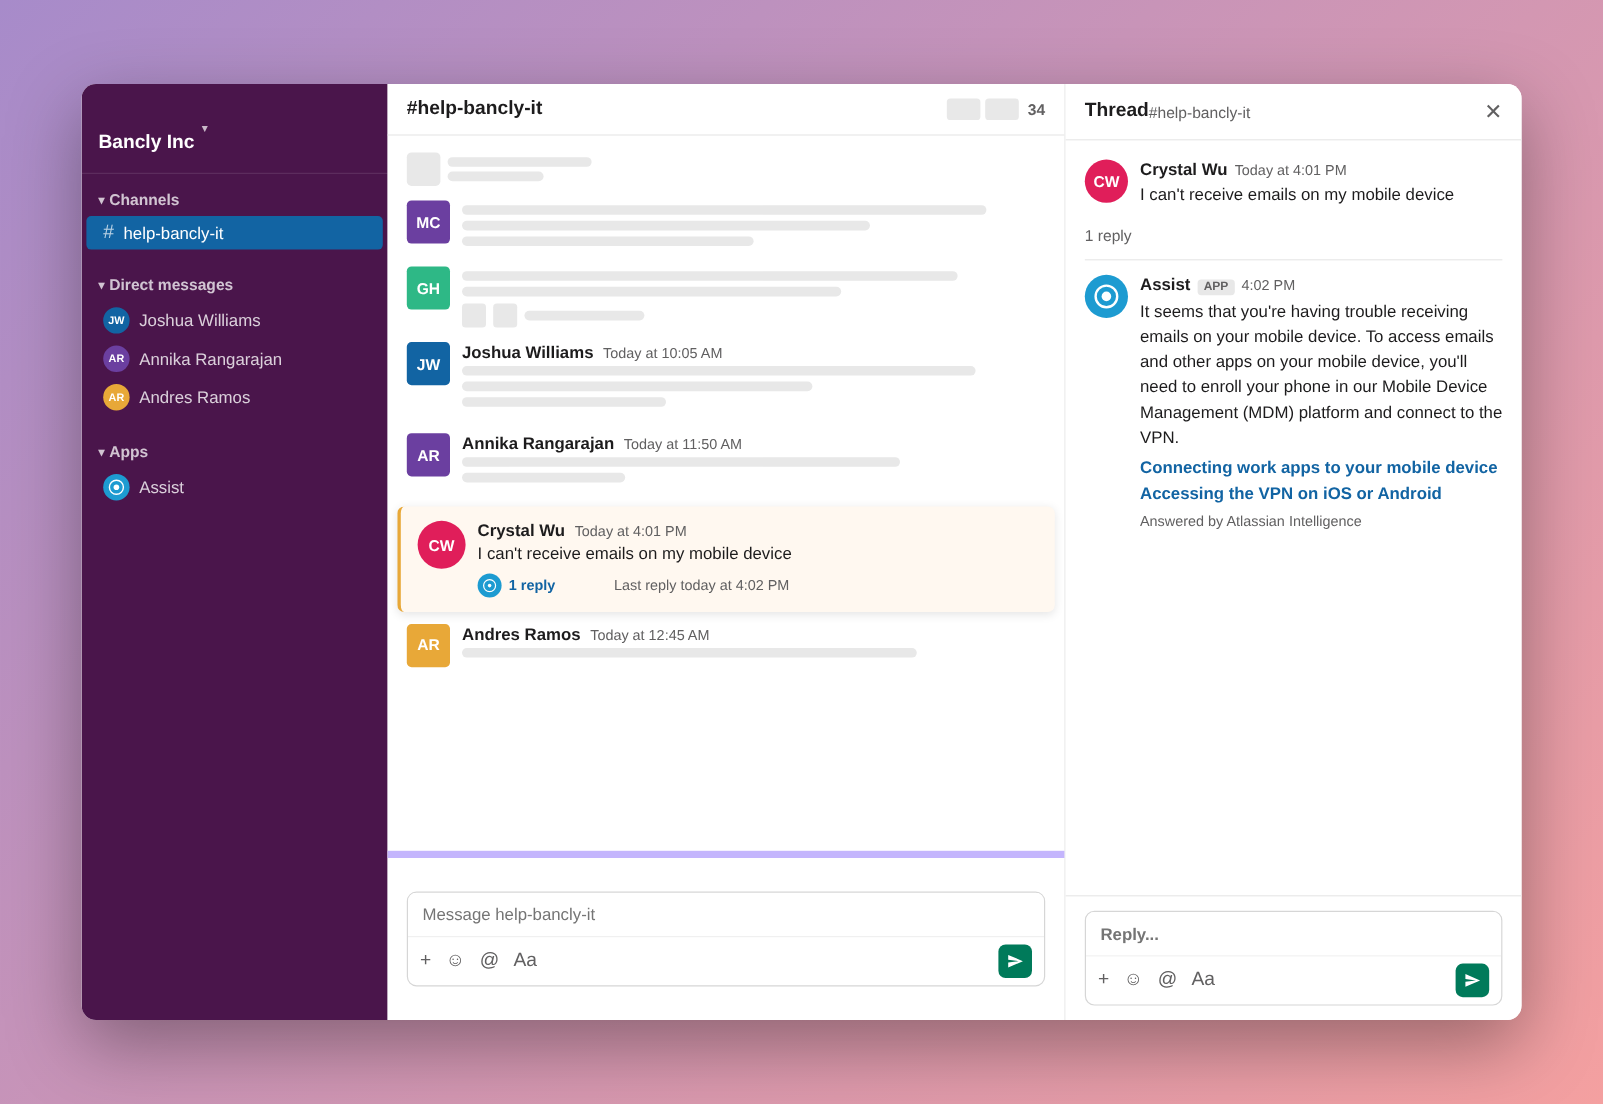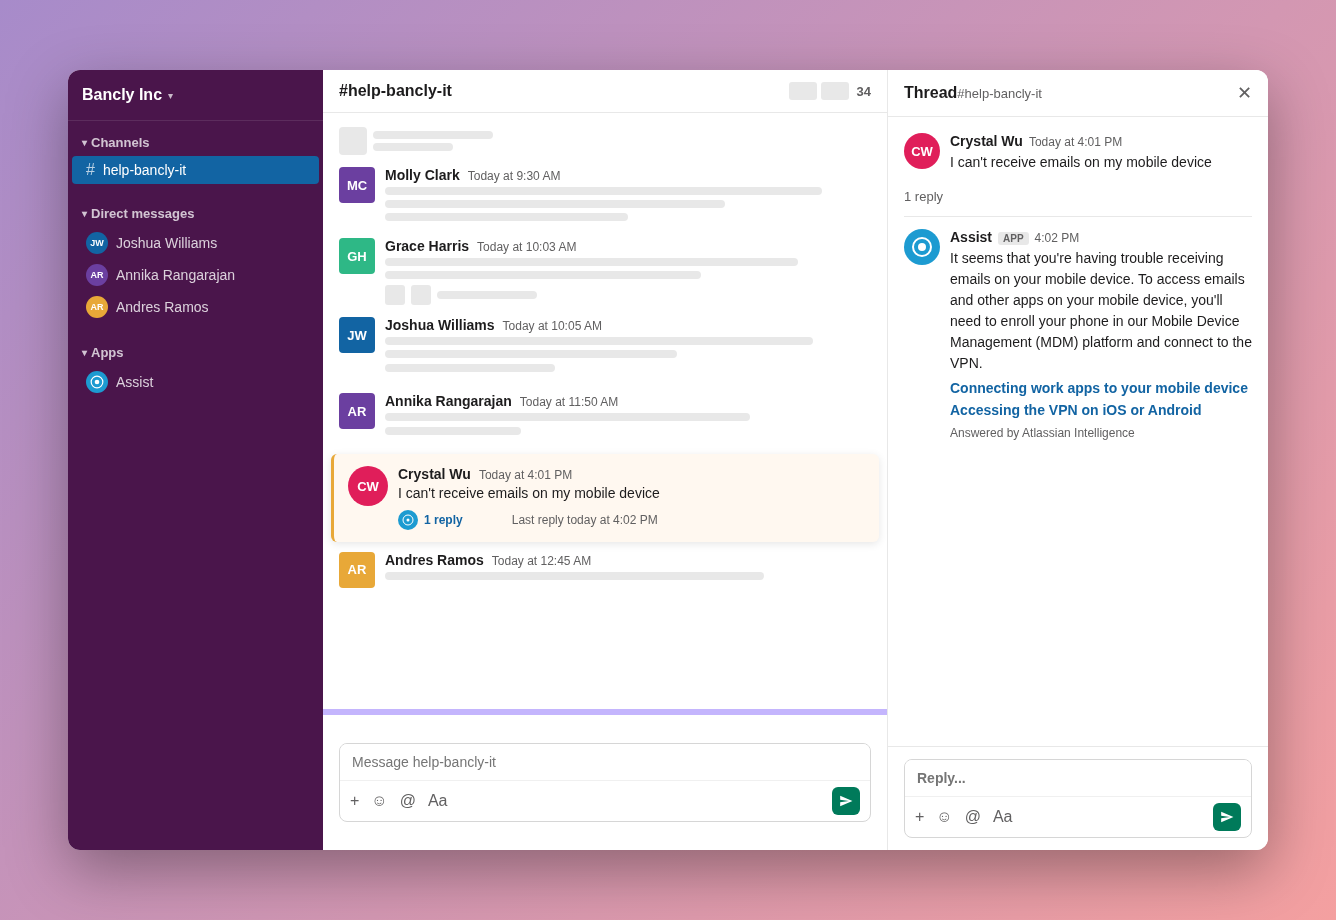--- a/index.html
+++ b/index.html
@@ -34,20 +34,21 @@
     .sidebar-header {
       padding: 16px 14px;
       display: flex;
       align-items: center;
       border-bottom: 1px solid rgba(255,255,255,0.1);
     }
     .workspace-name {
       font-size: 16px;
       font-weight: 700;
       color: #fff;
+      margin-top: 24px;
     }
     .chevron-icon {
       margin-left: 6px;
       font-size: 10px;
       color: rgba(255,255,255,0.7);
     }
     .sidebar-section {
       padding: 8px 0;
     }
     .sidebar-section-header {
@@ -511,39 +512,31 @@
           <div>
             <div style="width:120px;height:8px;background:#e8e8e8;border-radius:4px;margin-bottom:4px;"></div>
             <div style="width:80px;height:8px;background:#e8e8e8;border-radius:4px;"></div>
           </div>
         </div>
       </div>
 
       <div class="message-item">
         <div class="msg-avatar av-purple">MC</div>
         <div class="msg-content">
-          <div class="msg-header">
-            <span class="msg-name">Molly Clark</span>
-            <span class="msg-time">Today at 9:30 AM</span>
-          </div>
           <div class="msg-lines">
             <div class="msg-line" style="width:90%;"></div>
             <div class="msg-line" style="width:70%;"></div>
             <div class="msg-line" style="width:50%;"></div>
           </div>
         </div>
       </div>
 
       <div class="message-item">
         <div class="msg-avatar av-green">GH</div>
         <div class="msg-content">
-          <div class="msg-header">
-            <span class="msg-name">Grace Harris</span>
-            <span class="msg-time">Today at 10:03 AM</span>
-          </div>
           <div class="msg-lines">
             <div class="msg-line" style="width:85%;"></div>
             <div class="msg-line" style="width:65%;"></div>
           </div>
           <div style="display:flex;gap:6px;margin-top:6px;">
             <div style="width:20px;height:20px;background:#e8e8e8;border-radius:3px;"></div>
             <div style="width:20px;height:20px;background:#e8e8e8;border-radius:3px;"></div>
             <div class="msg-line" style="width:100px;height:8px;margin-top:6px;display:inline-block;"></div>
           </div>
         </div>

